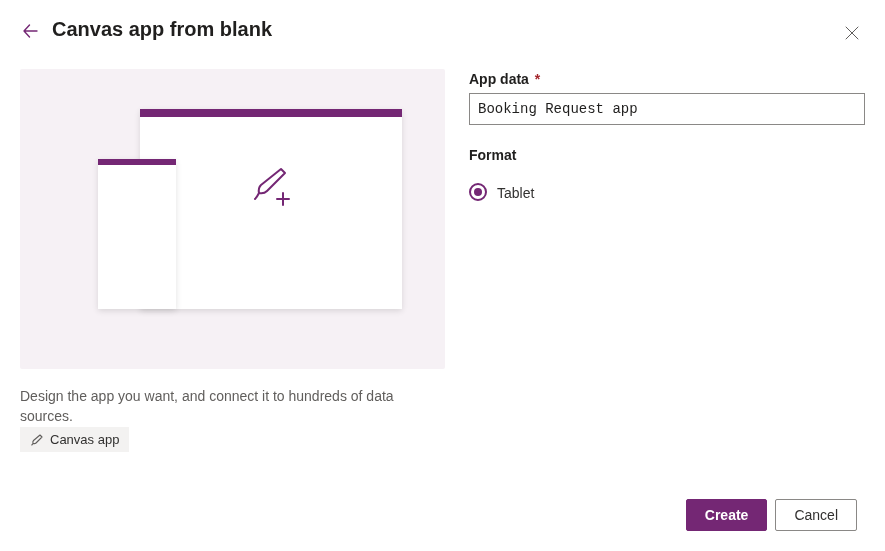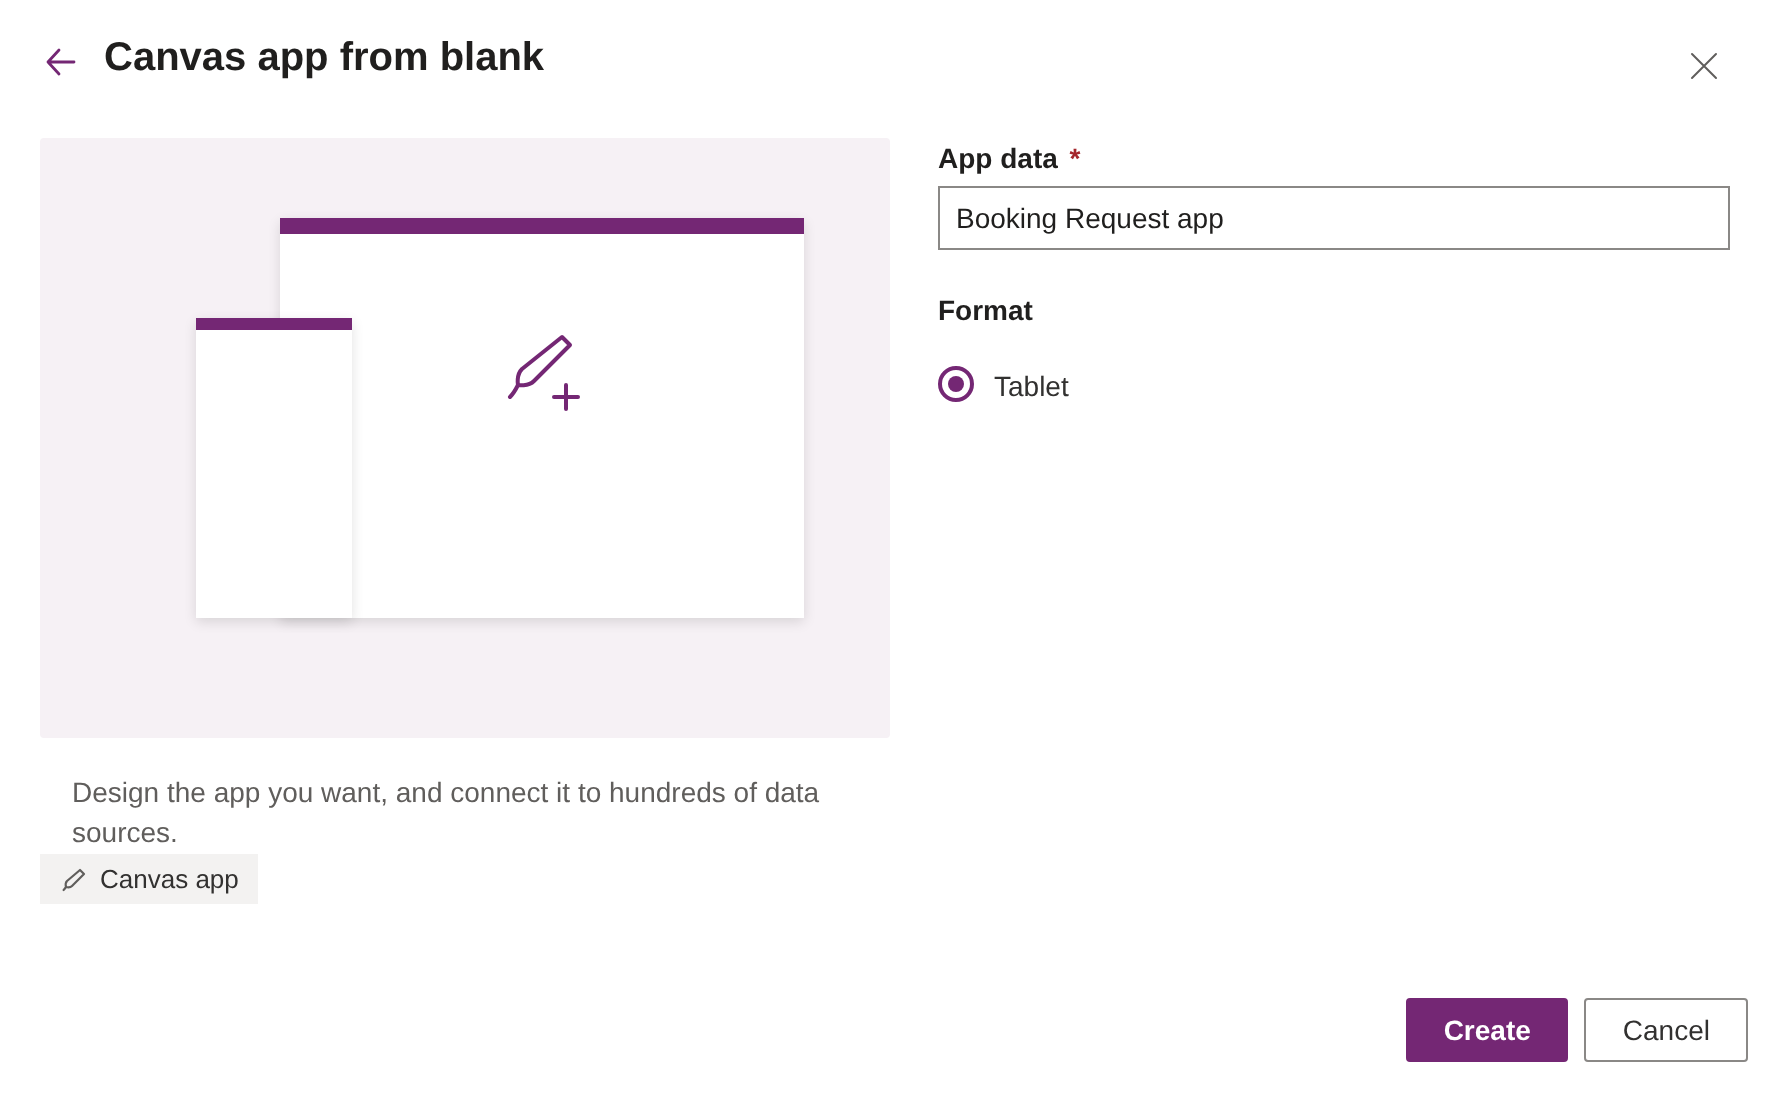--- a/index.html
+++ b/index.html
@@ -94,21 +94,20 @@
       top: 40%;
       left: 50%;
       transform: translate(-50%, -50%);
     }
     .description {
       margin-top: 18px;
       font-size: 14px;
       color: #605e5c;
       line-height: 1.4;
       max-width: 380px;
-      margin-left: 16px;
     }
     .badge {
       display: inline-flex;
       align-items: center;
       background: #f3f2f1;
       padding: 5px 10px;
       margin-top: 1px;
       font-size: 13px;
       color: #323130;
       gap: 6px;
@@ -126,21 +125,21 @@
     .required {
       color: #a4262c;
       margin-left: 2px;
     }
     .text-input {
       width: 100%;
       height: 32px;
       border: 1px solid #8a8886;
       padding: 5px 8px;
       font-size: 14px;
-      font-family: Liberation Sans, sans-serif;
+      font-family: Liberation Mono, monospace;
       color: #201f1e;
       outline: none;
     }
     .format-section {
       margin-top: 22px;
     }
     .radio-row {
       display: flex;
       align-items: flex-end;
       margin-top: 20px;
@@ -168,21 +167,21 @@
       border-radius: 50%;
       background: #742774;
     }
     .radio-label {
       font-size: 14px;
       color: #323130;
     }
     .footer {
       position: absolute;
       bottom: 20px;
-      right: 11px;
+      right: 28px;
       display: flex;
       gap: 8px;
     }
     .btn {
       height: 32px;
       padding: 0 18px;
       font-size: 14px;
       font-family: inherit;
       cursor: pointer;
       border-radius: 2px;

